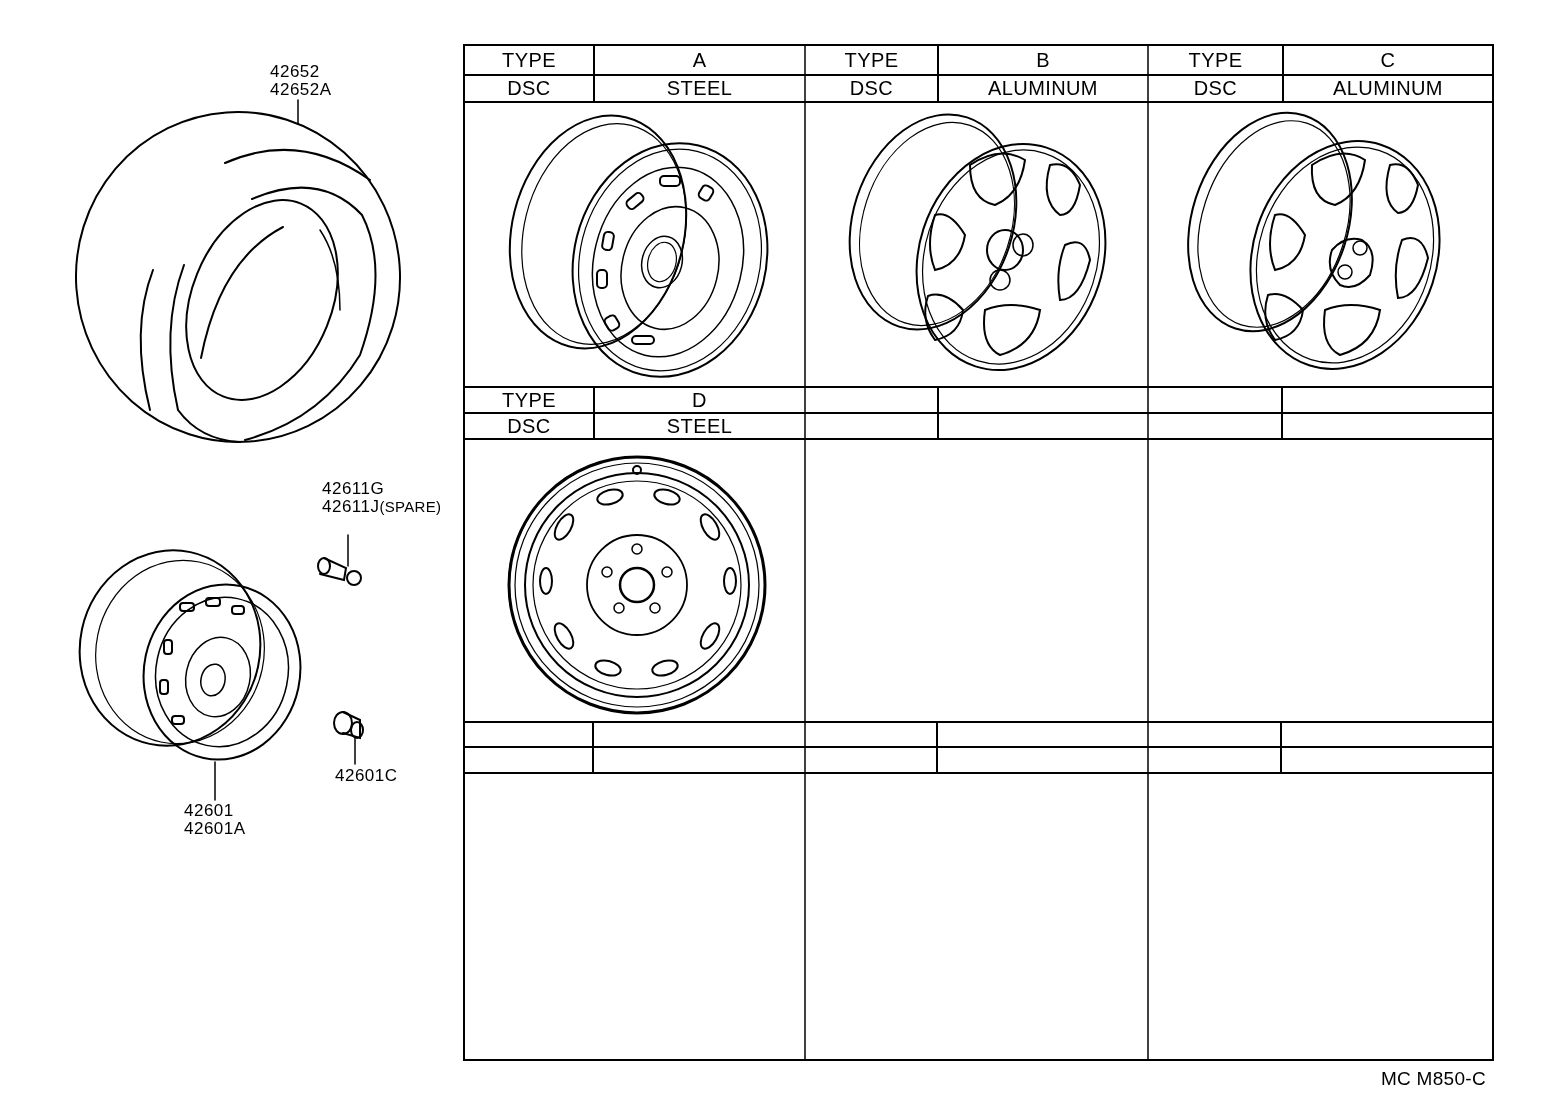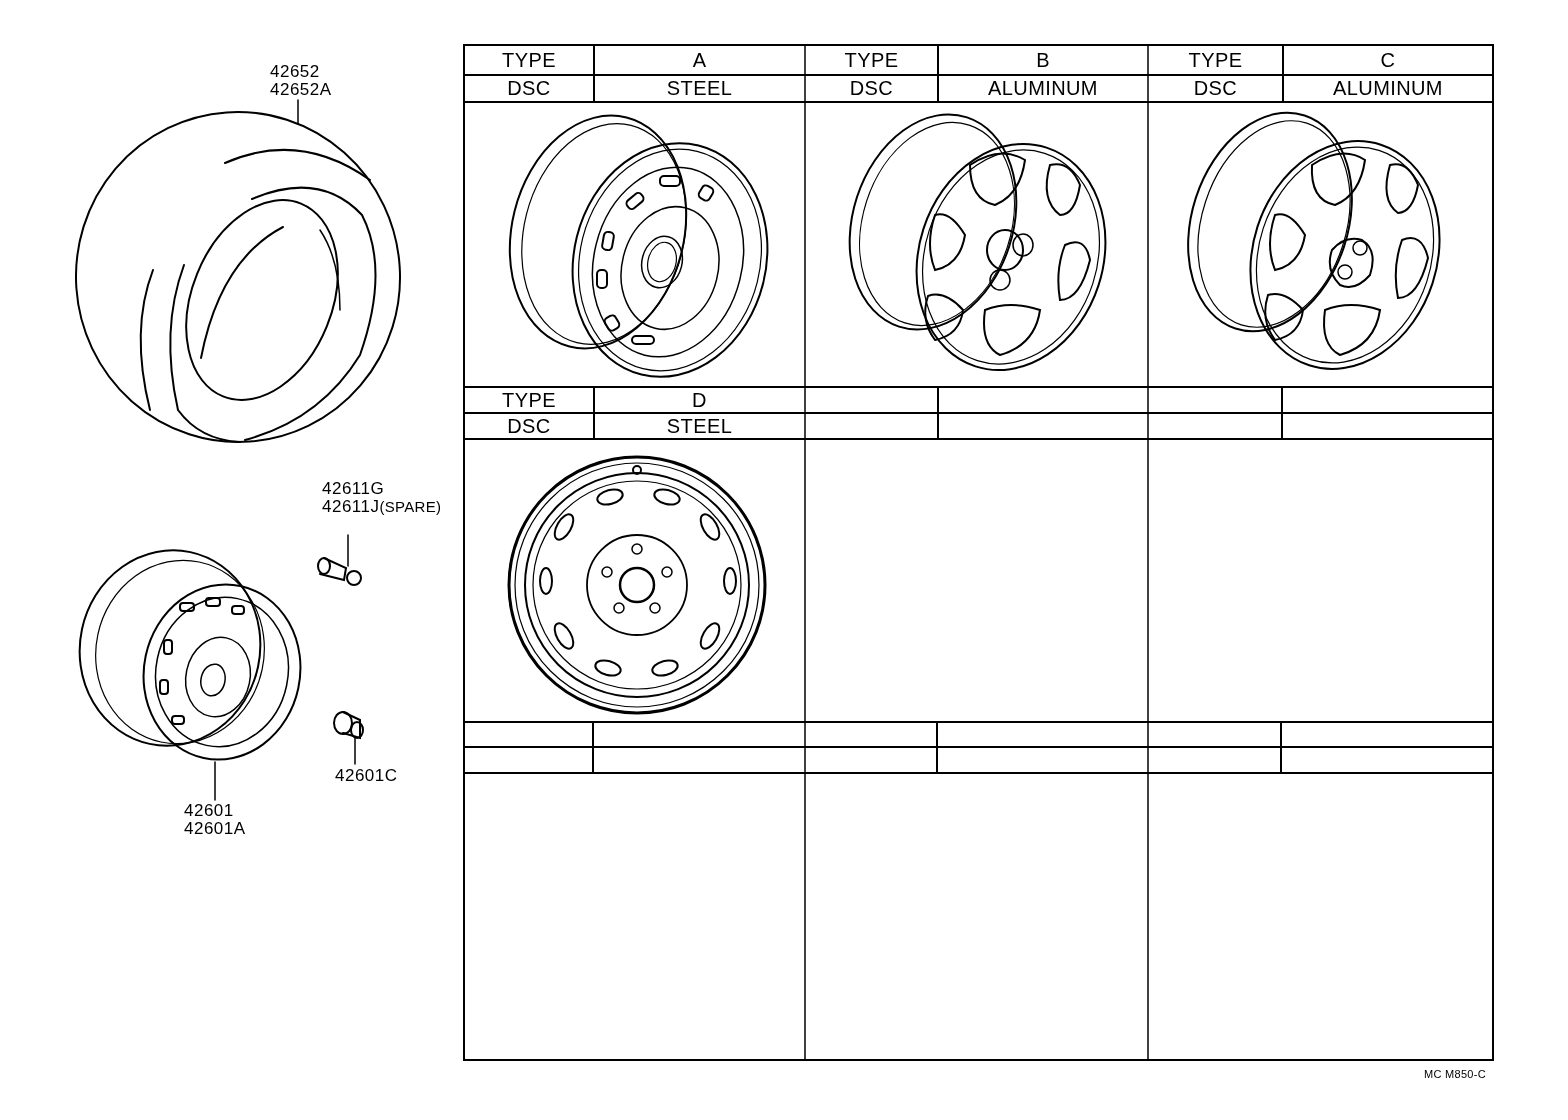--- a/index.html
+++ b/index.html
@@ -3,21 +3,21 @@
 <meta charset="utf-8">
 <style>
   html, body { margin:0; padding:0; background:#fff; }
   body { width:1568px; height:1120px; position:relative; overflow:hidden;
          font-family:"Liberation Sans", sans-serif; color:#000; }
   .lbl { position:absolute; font-weight:normal; font-size:17px; line-height:18px; letter-spacing:0.5px; white-space:nowrap; }
   .lbl small { font-size:15px; letter-spacing:0.3px; }
   svg { position:absolute; left:0; top:0; overflow:visible; }
   .cell { position:absolute; display:flex; align-items:center; justify-content:center;
           font-size:20px; letter-spacing:0.4px; box-sizing:border-box; }
-  .footer { position:absolute; right:82px; top:1068px; font-size:11px; letter-spacing:0.3px; }
+  .footer { position:absolute; right:82px; top:1068px; font-size:19px; letter-spacing:0.3px; }
 </style>
 </head>
 <body>
 
 <svg width="1568" height="1120" viewBox="0 0 1568 1120">
   <g stroke="#000" fill="none" stroke-linecap="round">
 
     <g stroke-width="2">
       <rect x="464" y="45" width="1029" height="1015"></rect>
 

